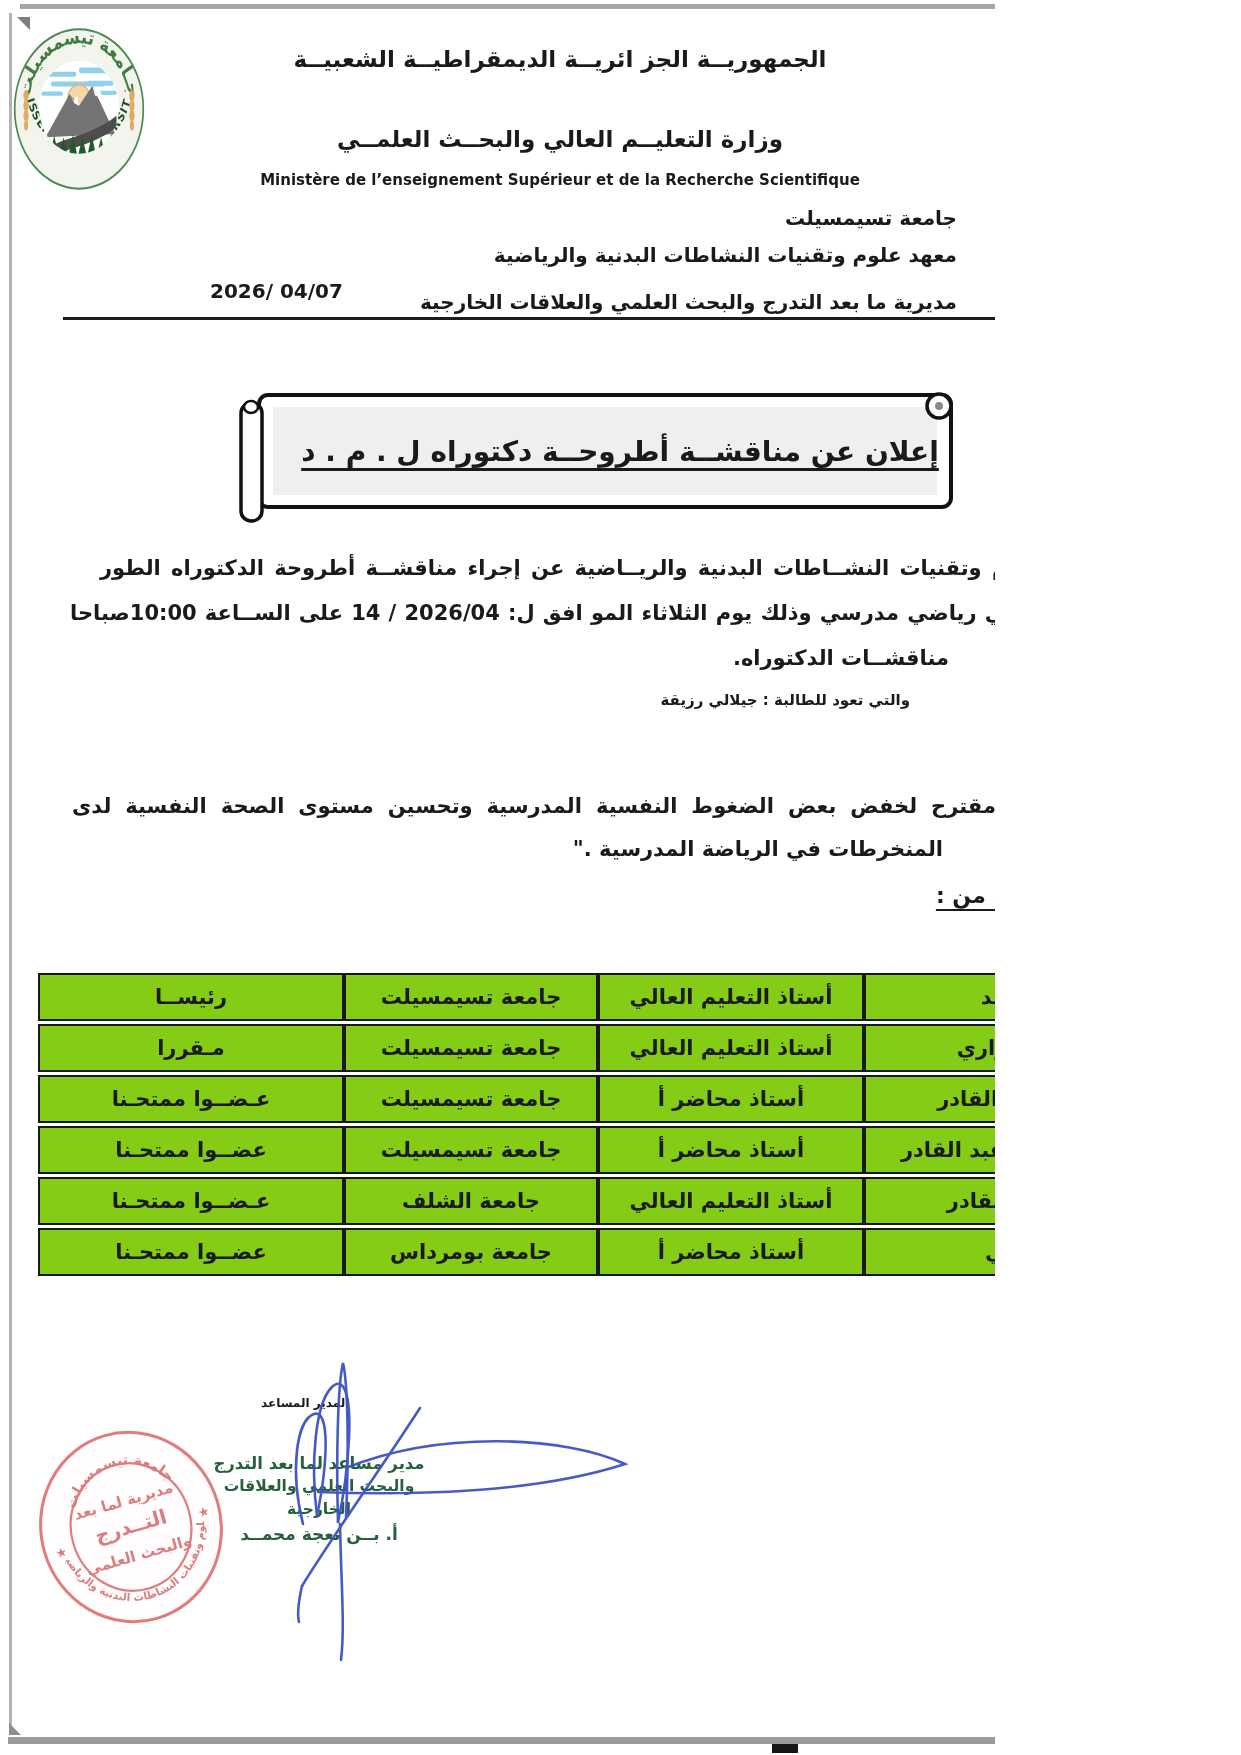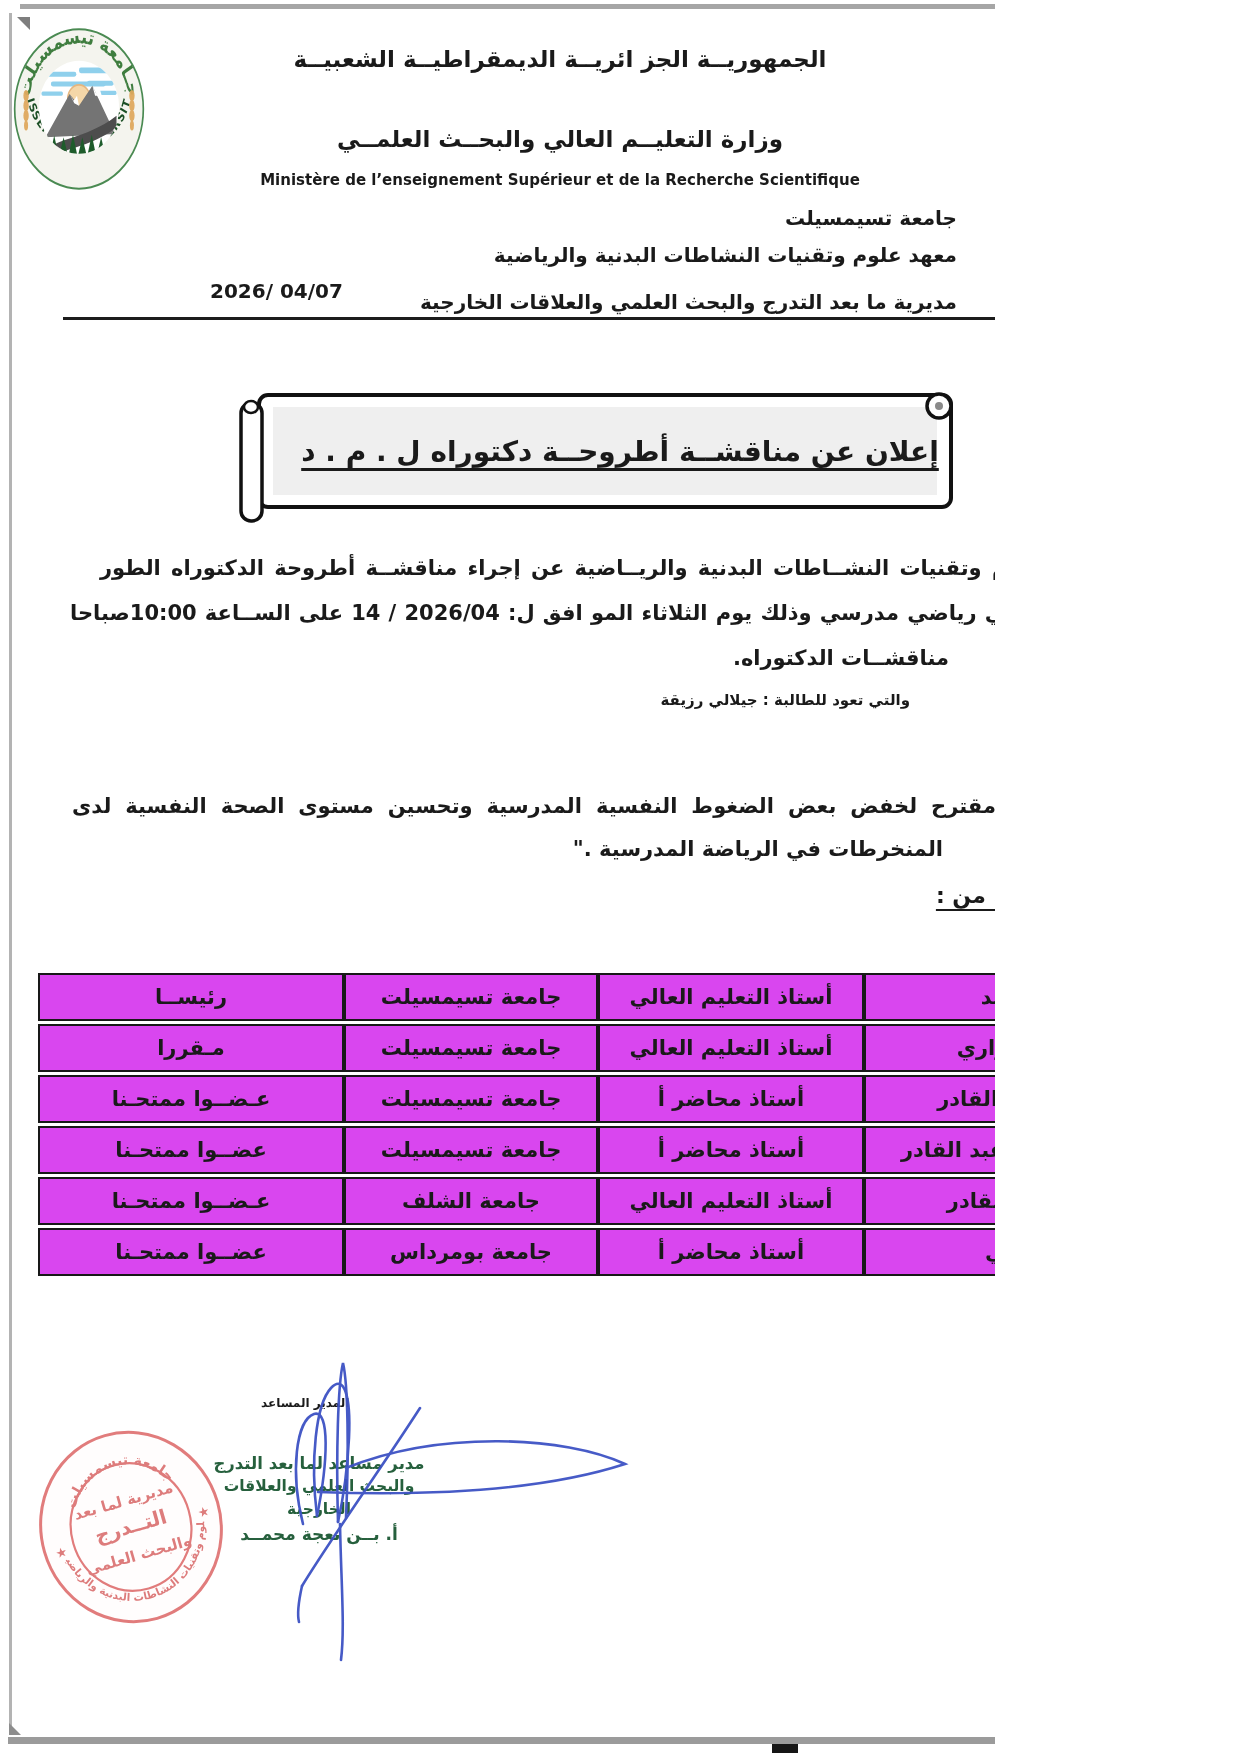--- a/index.html
+++ b/index.html
@@ -43,21 +43,21 @@
   .p3{right:46px;top:646px;font-size:21px;}
   .p4{right:85px;top:691px;font-size:15px;}
   .label-center{left:63px;width:1142px;text-align:right;font-size:22px;
       text-decoration:underline;text-decoration-thickness:2px;text-underline-offset:6px;}
   .under-title{top:747px;}
   .t1{left:72px;top:791px;width:1120px;font-size:21px;line-height:1.45;}
   .t2{right:52px;top:837px;font-size:21px;}
   .committee-label{top:883px;}
   
   .cmt{left:38px;top:970px;width:1166px;border-collapse:separate;border-spacing:0 3px;direction:rtl;}
-  .cmt td{border:2px solid #181818;background:#d946ef;height:40px;text-align:center;
+  .cmt td{border:2px solid #181818;background:#84cc16;height:40px;text-align:center;
       font-size:21px;font-weight:700;padding:2px 6px;}
   
   .sig-title{left:261px;top:1396px;font-size:12px;font-weight:700;direction:rtl;}
   .blue-stamp{left:196px;top:1452px;width:246px;text-align:center;direction:rtl;
       color:#14532d;font-weight:700;opacity:.92;}
   .blue-stamp .l1{font-size:16.5px;line-height:23px;}
   .blue-stamp .l2{font-size:15.5px;line-height:23px;}
   .blue-stamp .l3{font-size:17px;line-height:27px;letter-spacing:1px;}
   .overlay{left:0;top:0;width:1241px;height:1755px;pointer-events:none;}
 </style>

